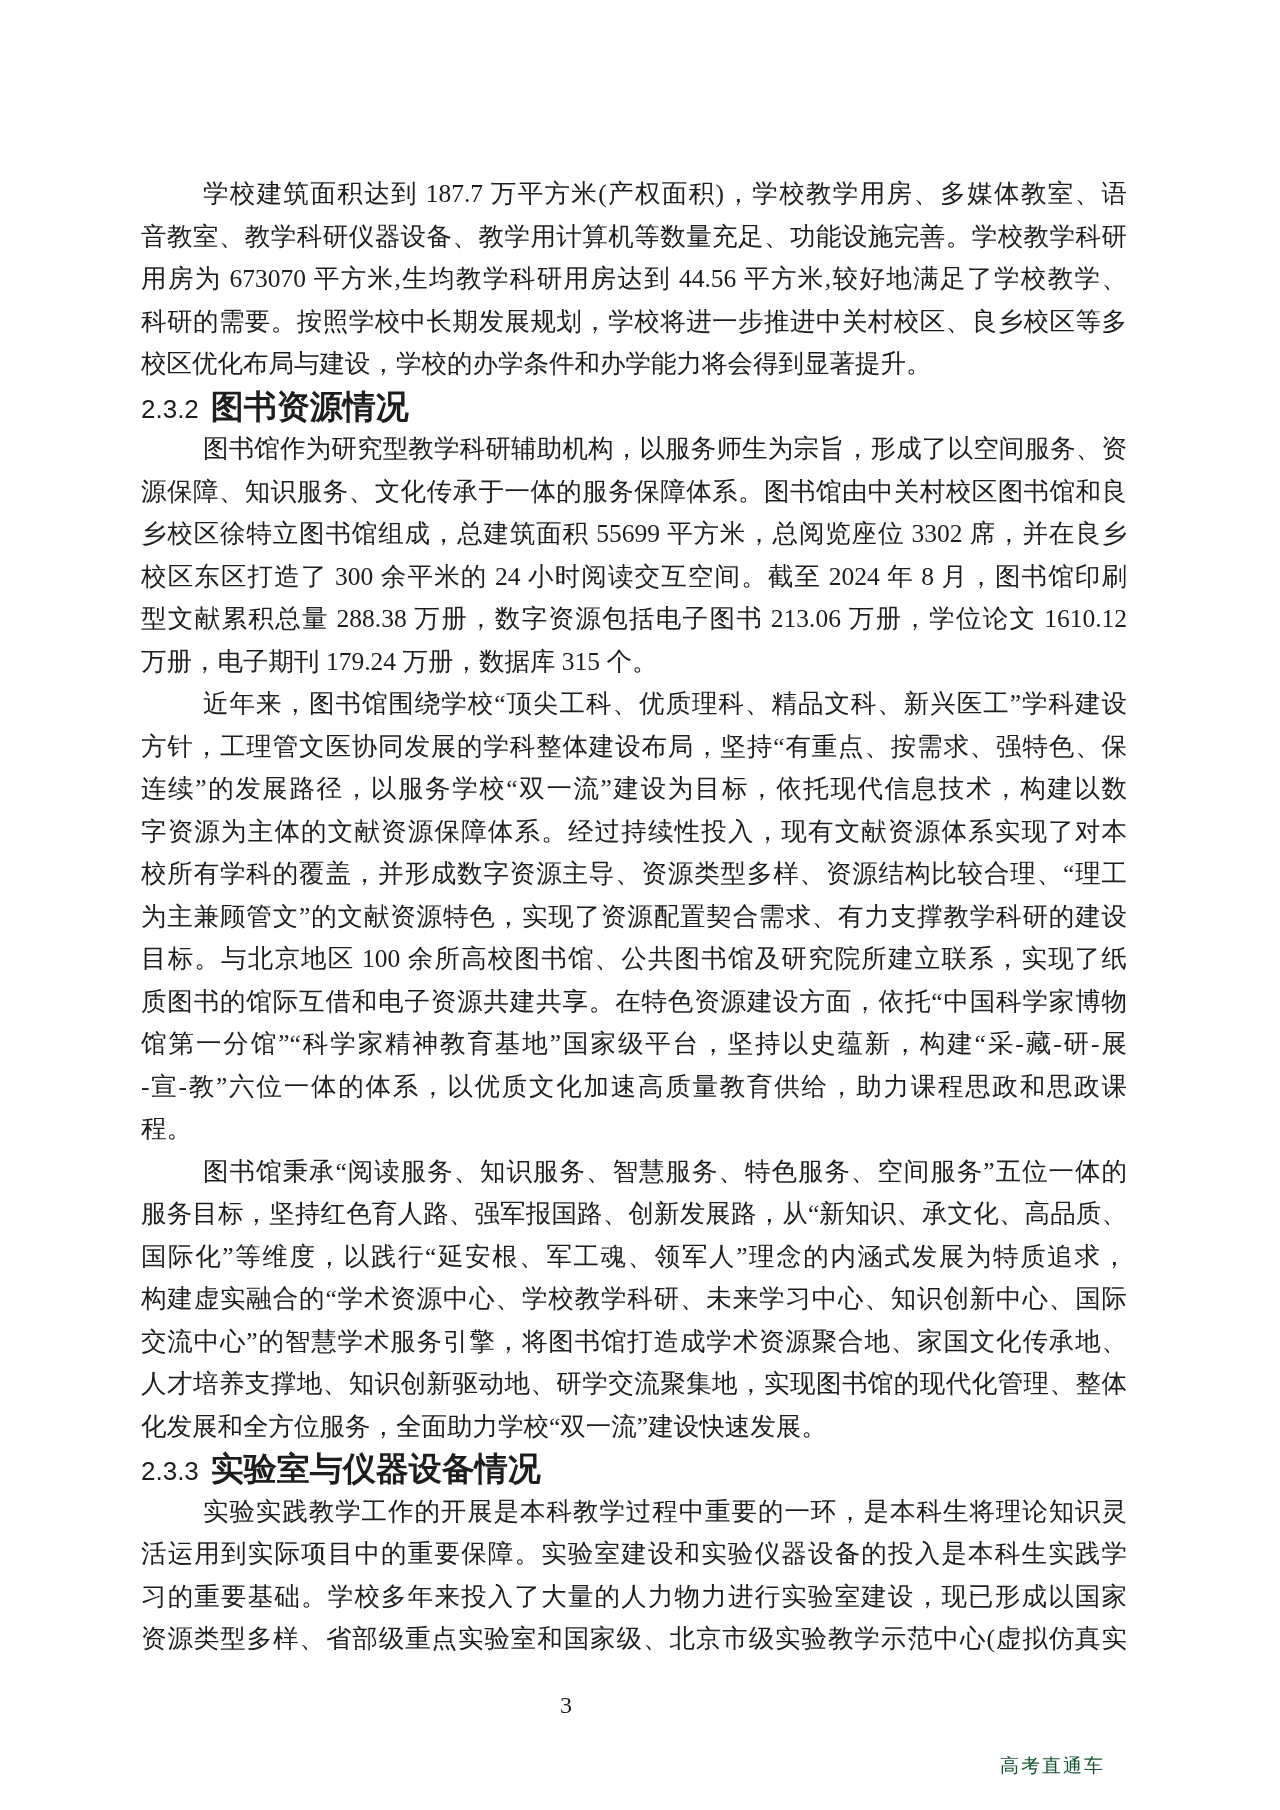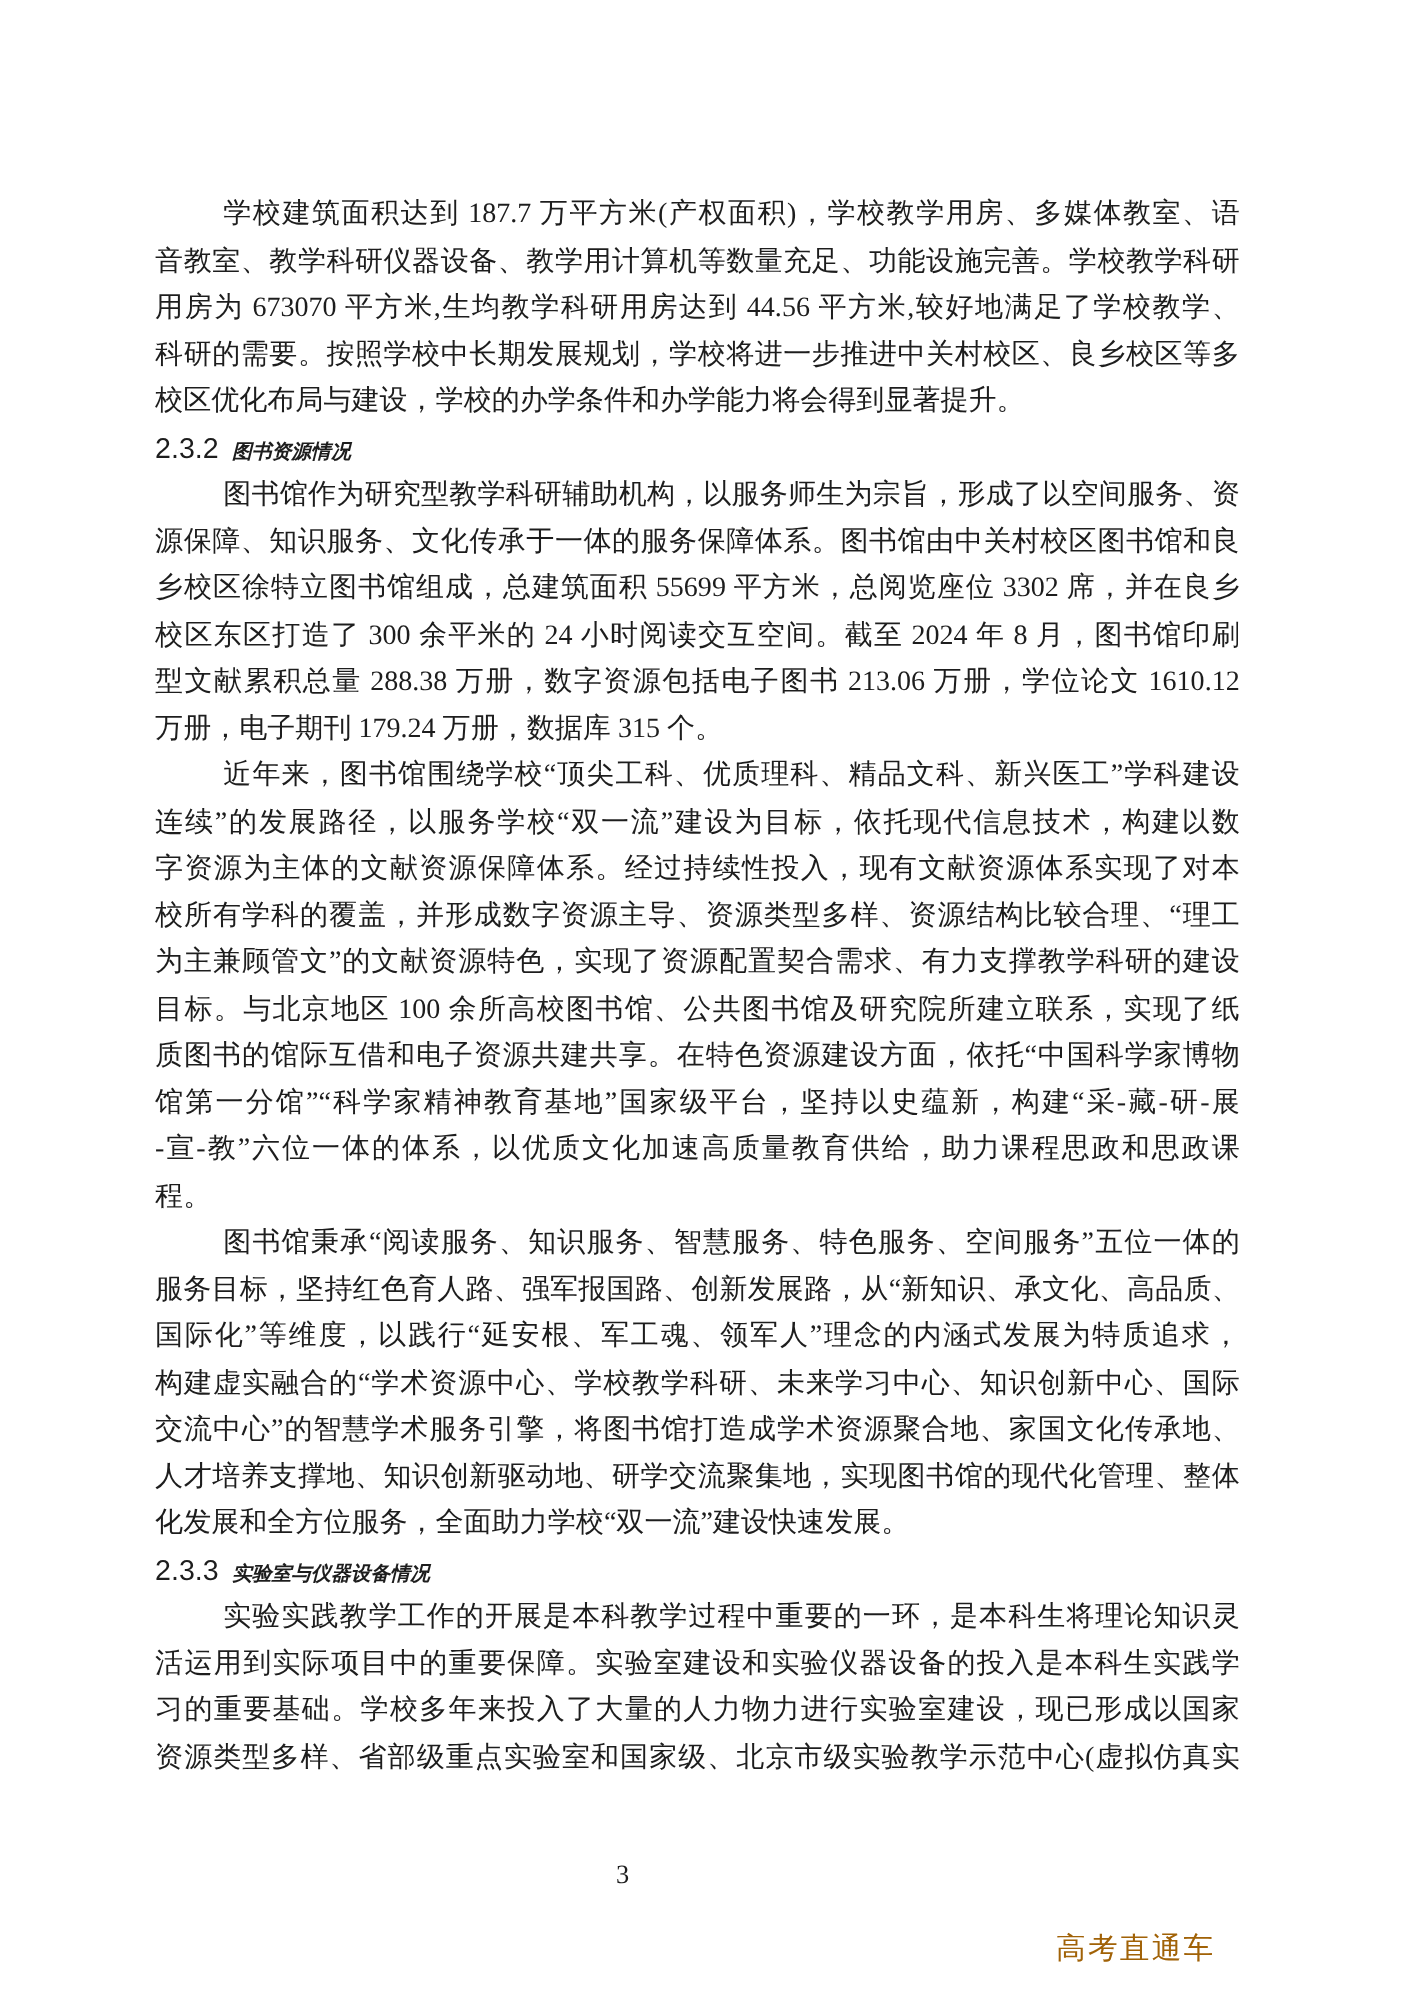--- a/index.html
+++ b/index.html
@@ -35,39 +35,38 @@
   }
   .h-num {
     font-family:"Liberation Sans","DejaVu Sans",sans-serif;
     font-weight:400;
     font-size:26px;
     text-align:right;
   }
   .h-title {
     font-family:"Liberation Sans","DejaVu Sans",sans-serif;
     font-weight:700;
-    font-size:18px;
+    font-size:33px;
     margin-left:12px;
-    font-style:italic;
   }
   .page-number {
     position:absolute;
     left:0; right:0;
     top:1692px;
     text-align:center;
     font-size:24px;
     color:#1d1d1d;
   }
   .watermark {
     position:absolute;
     right:27px;
     top:1753px;
     font-family:"Liberation Sans","DejaVu Sans",sans-serif;
-    font-size:27px;
-    color:#a16207;
+    font-size:19px;
+    color:#14532d;
     letter-spacing:2px;
     text-align:right;
   }
 </style>
 </head>
 <body>
 
 <div class="page">
   <main class="text-block" id="doc-body">
       <div class="line indent">学校建筑面积达到 187.7 万平方米(产权面积)，学校教学用房、多媒体教室、语</div>
@@ -76,20 +75,21 @@
       <div class="line">科研的需要。按照学校中长期发展规划，学校将进一步推进中关村校区、良乡校区等多</div>
       <div class="line flush">校区优化布局与建设，学校的办学条件和办学能力将会得到显著提升。</div>
       <div class="line heading"><span class="h-num">2.3.2</span><span class="h-title">图书资源情况</span></div>
       <div class="line indent">图书馆作为研究型教学科研辅助机构，以服务师生为宗旨，形成了以空间服务、资</div>
       <div class="line">源保障、知识服务、文化传承于一体的服务保障体系。图书馆由中关村校区图书馆和良</div>
       <div class="line">乡校区徐特立图书馆组成，总建筑面积 55699 平方米，总阅览座位 3302 席，并在良乡</div>
       <div class="line">校区东区打造了 300 余平米的 24 小时阅读交互空间。截至 2024 年 8 月，图书馆印刷</div>
       <div class="line">型文献累积总量 288.38 万册，数字资源包括电子图书 213.06 万册，学位论文 1610.12</div>
       <div class="line flush">万册，电子期刊 179.24 万册，数据库 315 个。</div>
       <div class="line indent">近年来，图书馆围绕学校“顶尖工科、优质理科、精品文科、新兴医工”学科建设</div>
+      <div class="line">方针，工理管文医协同发展的学科整体建设布局，坚持“有重点、按需求、强特色、保</div>
       <div class="line">连续”的发展路径，以服务学校“双一流”建设为目标，依托现代信息技术，构建以数</div>
       <div class="line">字资源为主体的文献资源保障体系。经过持续性投入，现有文献资源体系实现了对本</div>
       <div class="line">校所有学科的覆盖，并形成数字资源主导、资源类型多样、资源结构比较合理、“理工</div>
       <div class="line">为主兼顾管文”的文献资源特色，实现了资源配置契合需求、有力支撑教学科研的建设</div>
       <div class="line">目标。与北京地区 100 余所高校图书馆、公共图书馆及研究院所建立联系，实现了纸</div>
       <div class="line">质图书的馆际互借和电子资源共建共享。在特色资源建设方面，依托“中国科学家博物</div>
       <div class="line">馆第一分馆”“科学家精神教育基地”国家级平台，坚持以史蕴新，构建“采-藏-研-展</div>
       <div class="line">-宣-教”六位一体的体系，以优质文化加速高质量教育供给，助力课程思政和思政课</div>
       <div class="line flush">程。</div>
       <div class="line indent">图书馆秉承“阅读服务、知识服务、智慧服务、特色服务、空间服务”五位一体的</div>

